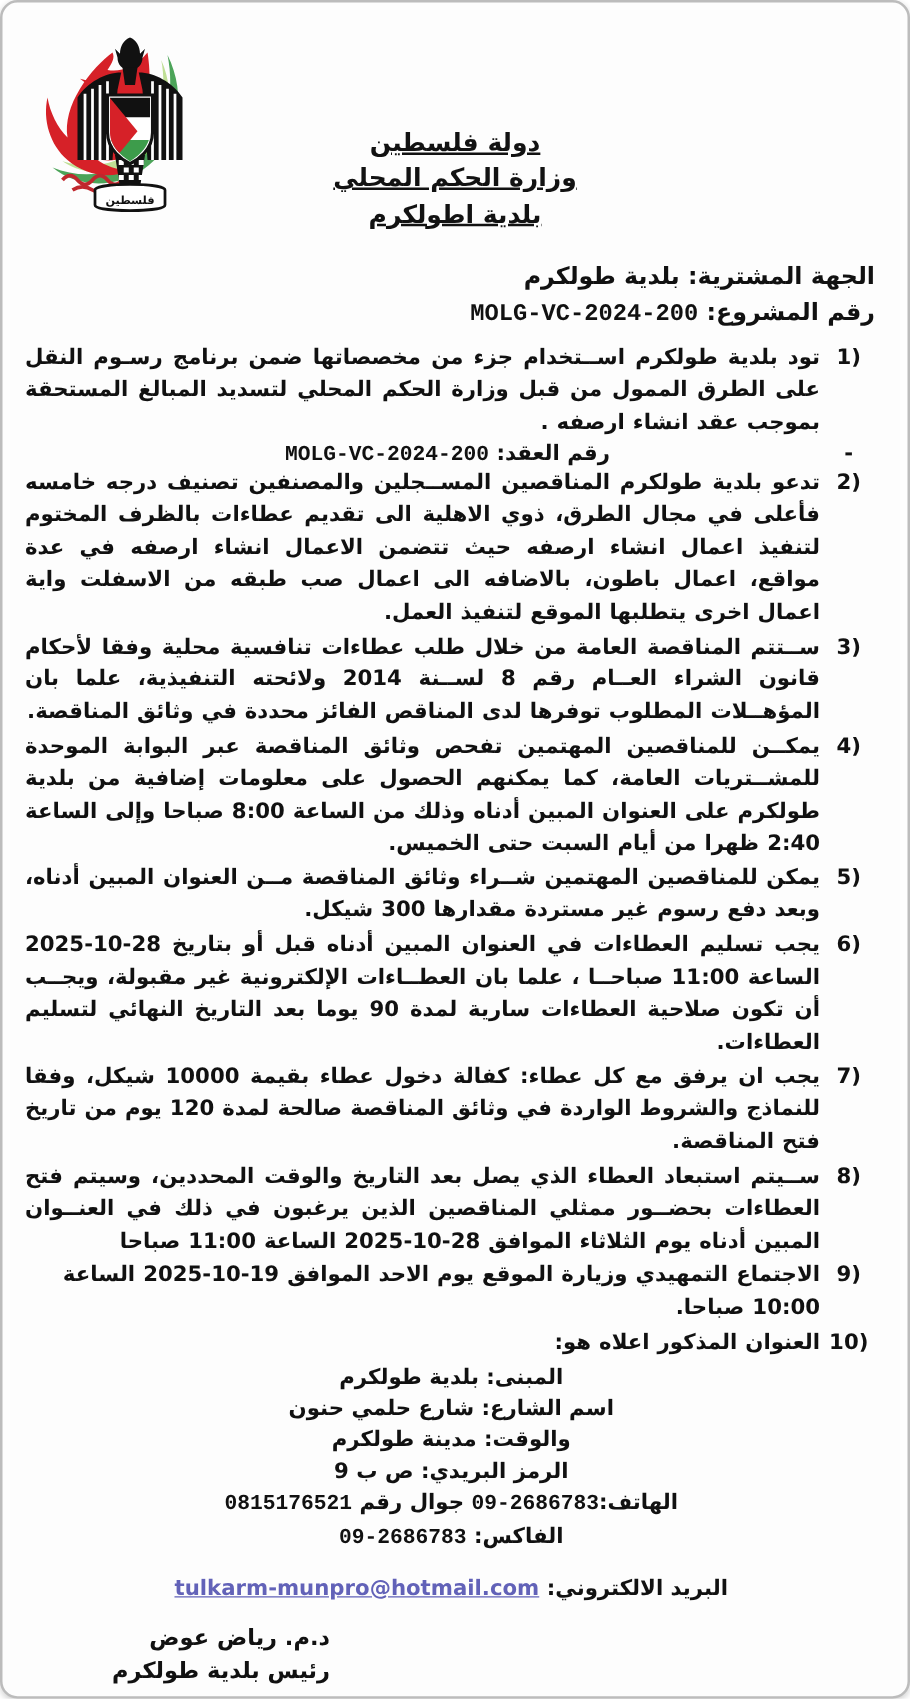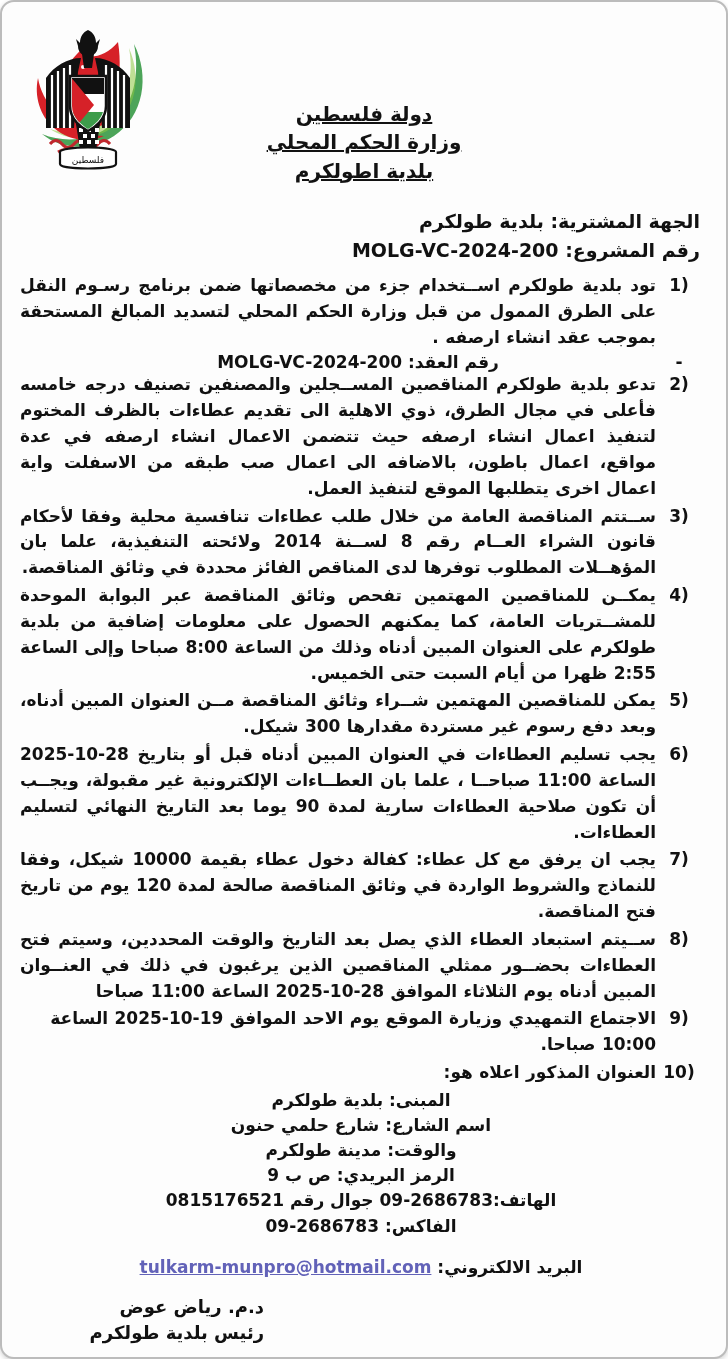--- a/index.html
+++ b/index.html
@@ -35,23 +35,24 @@
   .logo-muni {
     position: absolute;
     top: 22px;
     right: 568px;   
     width: 142px;
     height: 140px;
   }
   .logo-emblem {
     position: absolute;
     top: 26px;
-    left: 32px;     
+    left: 48px;     
     width: 108px;
     height: 145px;
+    font-weight: bold;
   }
 
   .header-titles {
     position: absolute;
     top: 98px;
     right: 0;
     left: 0;
     text-align: center;
     line-height: 1.42;
   }
@@ -72,20 +73,21 @@
   }
   .meta .mline {
     font-size: 19px;
     font-weight: bold;
     color: #111;
   }
   .ltr-inline {
     direction: ltr;
     unicode-bidi: embed;
     display: inline-block;
+    font-family: Liberation Mono, monospace;
   }
 
   
   .items {
     margin-top: 9px;
   }
   .item {
     display: flex;
     flex-direction: row;
     align-items: flex-start;
@@ -291,21 +293,21 @@
       <div class="item-body">تدعو بلدية طولكرم المناقصين المســجلين والمصنفين تصنيف درجه خامسه فأعلى في مجال الطرق، ذوي الاهلية الى تقديم عطاءات بالظرف المختوم لتنفيذ اعمال انشاء ارصفه حيث تتضمن الاعمال انشاء ارصفه في عدة مواقع، اعمال باطون، بالاضافه الى اعمال صب طبقه من الاسفلت واية اعمال اخرى يتطلبها الموقع لتنفيذ العمل.</div>
     </div>
 
     <div class="item">
       <div class="item-num">3)</div>
       <div class="item-body">ســتتم المناقصة العامة من خلال طلب عطاءات تنافسية محلية وفقا لأحكام قانون الشراء العــام رقم 8 لســنة 2014 ولائحته التنفيذية، علما بان المؤهــلات المطلوب توفرها لدى المناقص الفائز محددة في وثائق المناقصة.</div>
     </div>
 
     <div class="item">
       <div class="item-num">4)</div>
-      <div class="item-body">يمكــن للمناقصين المهتمين تفحص وثائق المناقصة عبر البوابة الموحدة للمشــتريات العامة، كما يمكنهم الحصول على معلومات إضافية من بلدية طولكرم على العنوان المبين أدناه وذلك من الساعة 8:00 صباحا وإلى الساعة 2:55 ظهرا من أيام السبت حتى الخميس.</div>
+      <div class="item-body">يمكــن للمناقصين المهتمين تفحص وثائق المناقصة عبر البوابة الموحدة للمشــتريات العامة، كما يمكنهم الحصول على معلومات إضافية من بلدية طولكرم على العنوان المبين أدناه وذلك من الساعة 8:00 صباحا وإلى الساعة 2:40 ظهرا من أيام السبت حتى الخميس.</div>
     </div>
 
     <div class="item">
       <div class="item-num">5)</div>
       <div class="item-body">يمكن للمناقصين المهتمين شــراء وثائق المناقصة مــن العنوان المبين أدناه، وبعد دفع رسوم غير مستردة مقدارها 300 شيكل.</div>
     </div>
 
     <div class="item">
       <div class="item-num">6)</div>
       <div class="item-body">يجب تسليم العطاءات في العنوان المبين أدناه قبل أو بتاريخ 28-10-2025 الساعة 11:00 صباحــا ، علما بان العطــاءات الإلكترونية غير مقبولة، ويجــب أن تكون صلاحية العطاءات سارية لمدة 90 يوما بعد التاريخ النهائي لتسليم العطاءات.</div>

